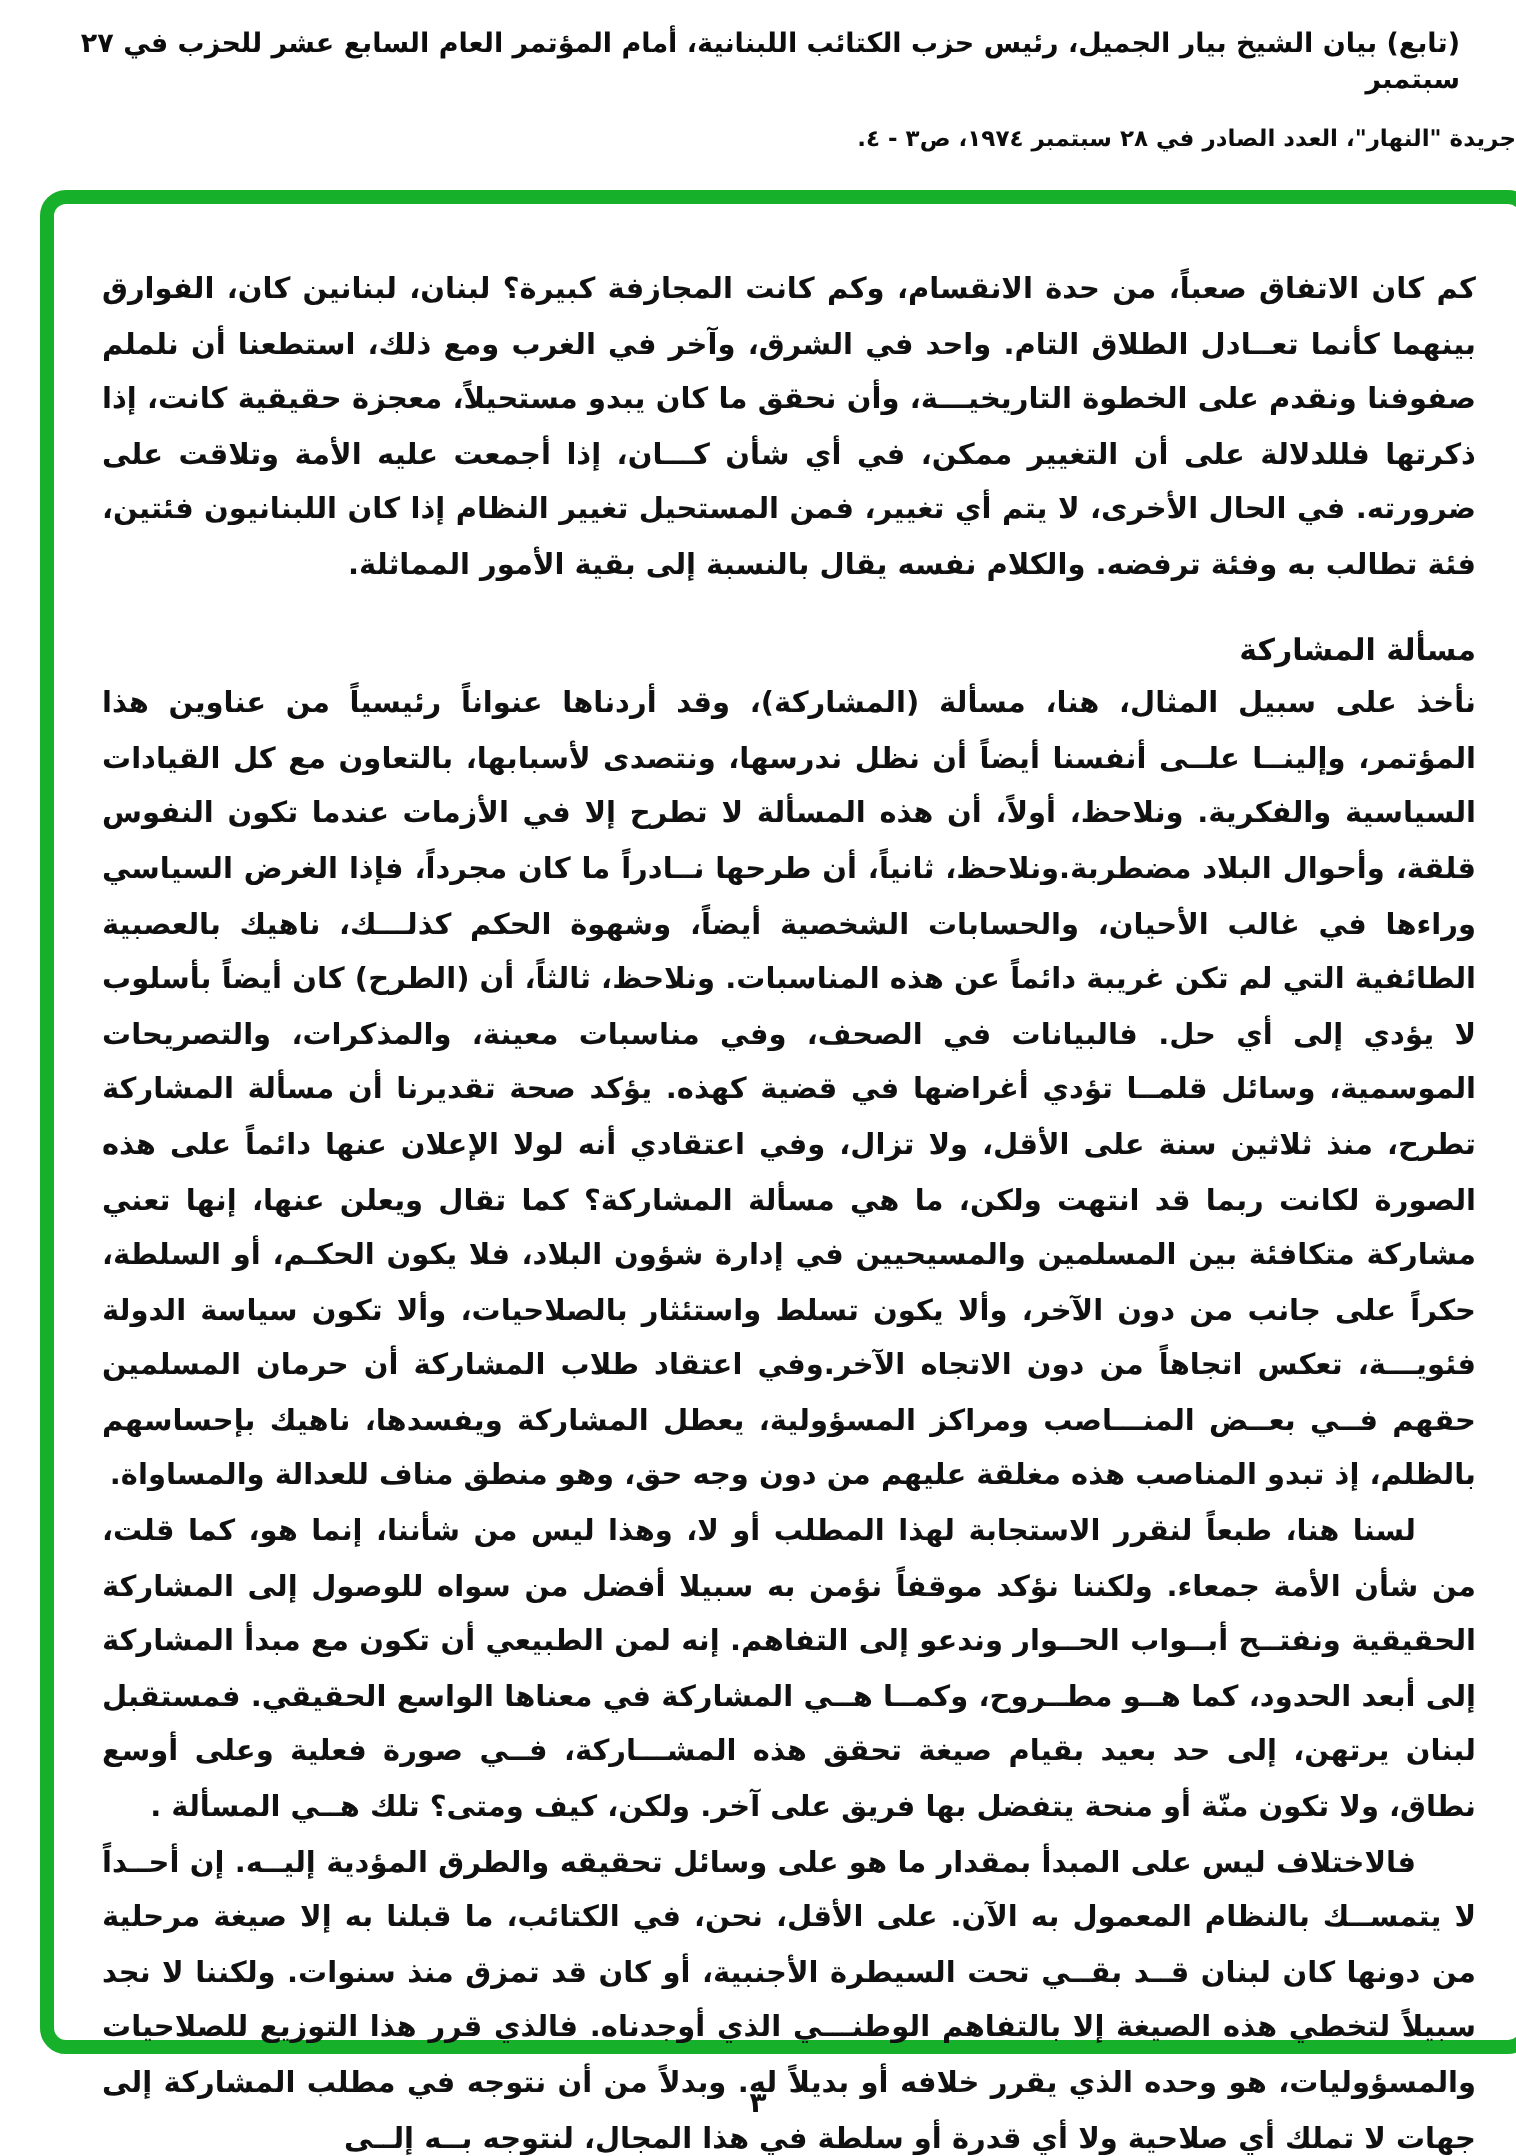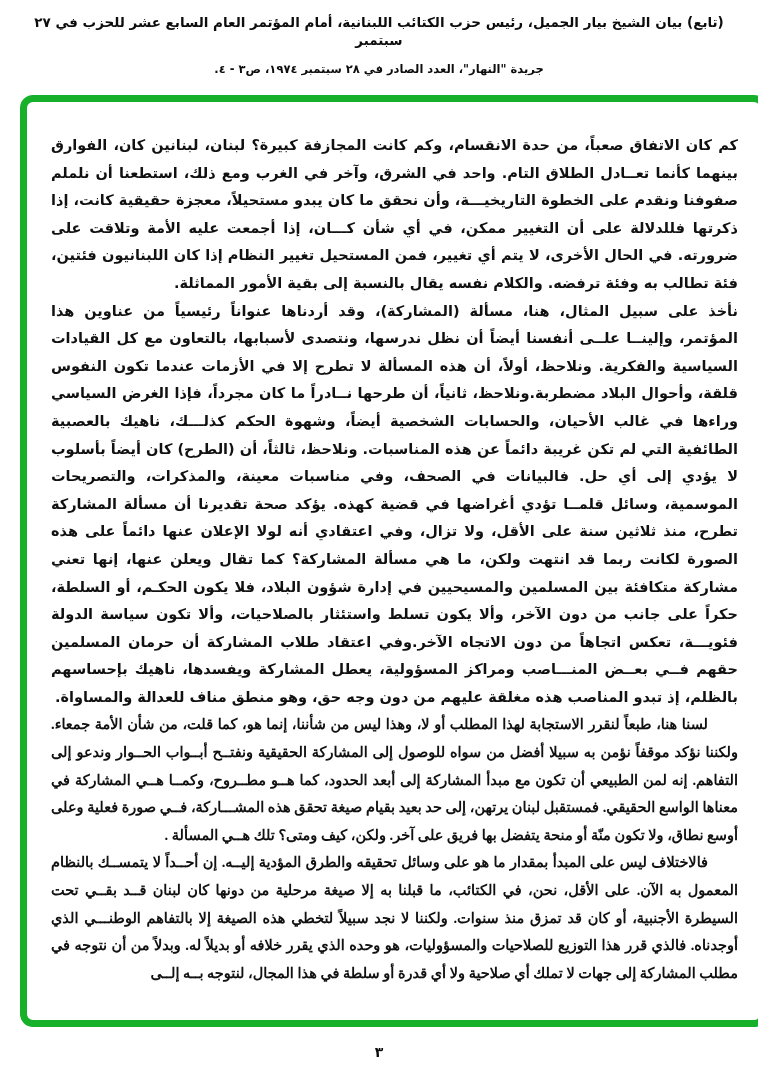--- a/index.html
+++ b/index.html
@@ -10,21 +10,20 @@
   body {
     width: 758px;
     height: 1078px;
     position: relative;
     font-family: "DejaVu Sans", sans-serif;
     color: #0d0d0d;
     overflow: hidden;
   }
   .doc-header {
     direction: rtl;
-    text-align: center;
     font-weight: bold;
   }
   .doc-header .title-line1 {
     font-size: 13.5px;
     line-height: 18px;
     padding: 13px 28px 0 28px;
   }
   .doc-header .title-line2 {
     font-size: 13.5px;
     margin-top: 9px;
@@ -56,21 +55,20 @@
   }
   .content p {
     margin: 0;
   }
   .section-title {
     margin-top: 14px !important;
     font-size: 15px;
   }
   .indent {
     text-indent: 30px;
-    font-family: Liberation Serif, serif;
   }
   .page-number {
     position: absolute;
     left: 0;
     right: 0;
     bottom: 18px;
     text-align: center;
     font-weight: bold;
     font-size: 14px;
     direction: rtl;
@@ -80,19 +78,20 @@
 <body>
 
 <div class="doc-header">
   <div class="title-line1">(تابع) بيان الشيخ بيار الجميل، رئيس حزب الكتائب اللبنانية، أمام المؤتمر العام السابع عشر للحزب في ٢٧ سبتمبر</div>
   <div class="source-line">جريدة "النهار"، العدد الصادر في ٢٨ سبتمبر ١٩٧٤، ص٣ - ٤.</div>
 </div>
 
 <div class="document-frame" style="border-color: rgb(23, 176, 43);">
   <div class="content">
     <p>كم كان الاتفاق صعباً، من حدة الانقسام، وكم كانت المجازفة كبيرة؟ لبنان، لبنانين كان، الفوارق بينهما كأنما تعــادل الطلاق التام. واحد في الشرق، وآخر في الغرب ومع ذلك، استطعنا أن نلملم صفوفنا ونقدم على الخطوة التاريخيـــة، وأن نحقق ما كان يبدو مستحيلاً، معجزة حقيقية كانت، إذا ذكرتها فللدلالة على أن التغيير ممكن، في أي شأن كـــان، إذا أجمعت عليه الأمة وتلاقت على ضرورته. في الحال الأخرى، لا يتم أي تغيير، فمن المستحيل تغيير النظام إذا كان اللبنانيون فئتين، فئة تطالب به وفئة ترفضه. والكلام نفسه يقال بالنسبة إلى بقية الأمور المماثلة.</p>
+    <p class="section-title">مسألة المشاركة</p>
     <p>نأخذ على سبيل المثال، هنا، مسألة (المشاركة)، وقد أردناها عنواناً رئيسياً من عناوين هذا المؤتمر، وإلينــا علــى أنفسنا أيضاً أن نظل ندرسها، ونتصدى لأسبابها، بالتعاون مع كل القيادات السياسية والفكرية. ونلاحظ، أولاً، أن هذه المسألة لا تطرح إلا في الأزمات عندما تكون النفوس قلقة، وأحوال البلاد مضطربة.ونلاحظ، ثانياً، أن طرحها نــادراً ما كان مجرداً، فإذا الغرض السياسي وراءها في غالب الأحيان، والحسابات الشخصية أيضاً، وشهوة الحكم كذلـــك، ناهيك بالعصبية الطائفية التي لم تكن غريبة دائماً عن هذه المناسبات. ونلاحظ، ثالثاً، أن (الطرح) كان أيضاً بأسلوب لا يؤدي إلى أي حل. فالبيانات في الصحف، وفي مناسبات معينة، والمذكرات، والتصريحات الموسمية، وسائل قلمــا تؤدي أغراضها في قضية كهذه. يؤكد صحة تقديرنا أن مسألة المشاركة تطرح، منذ ثلاثين سنة على الأقل، ولا تزال، وفي اعتقادي أنه لولا الإعلان عنها دائماً على هذه الصورة لكانت ربما قد انتهت ولكن، ما هي مسألة المشاركة؟ كما تقال ويعلن عنها، إنها تعني مشاركة متكافئة بين المسلمين والمسيحيين في إدارة شؤون البلاد، فلا يكون الحكـم، أو السلطة، حكراً على جانب من دون الآخر، وألا يكون تسلط واستئثار بالصلاحيات، وألا تكون سياسة الدولة فئويـــة، تعكس اتجاهاً من دون الاتجاه الآخر.وفي اعتقاد طلاب المشاركة أن حرمان المسلمين حقهم فــي بعــض المنـــاصب ومراكز المسؤولية، يعطل المشاركة ويفسدها، ناهيك بإحساسهم بالظلم، إذ تبدو المناصب هذه مغلقة عليهم من دون وجه حق، وهو منطق مناف للعدالة والمساواة.</p>
     <p class="indent">لسنا هنا، طبعاً لنقرر الاستجابة لهذا المطلب أو لا، وهذا ليس من شأننا، إنما هو، كما قلت، من شأن الأمة جمعاء. ولكننا نؤكد موقفاً نؤمن به سبيلا أفضل من سواه للوصول إلى المشاركة الحقيقية ونفتــح أبــواب الحــوار وندعو إلى التفاهم. إنه لمن الطبيعي أن تكون مع مبدأ المشاركة إلى أبعد الحدود، كما هــو مطــروح، وكمــا هــي المشاركة في معناها الواسع الحقيقي. فمستقبل لبنان يرتهن، إلى حد بعيد بقيام صيغة تحقق هذه المشـــاركة، فــي صورة فعلية وعلى أوسع نطاق، ولا تكون منّة أو منحة يتفضل بها فريق على آخر. ولكن، كيف ومتى؟ تلك هــي المسألة .</p>
     <p class="indent">فالاختلاف ليس على المبدأ بمقدار ما هو على وسائل تحقيقه والطرق المؤدية إليــه. إن أحــداً لا يتمســك بالنظام المعمول به الآن. على الأقل، نحن، في الكتائب، ما قبلنا به إلا صيغة مرحلية من دونها كان لبنان قــد بقــي تحت السيطرة الأجنبية، أو كان قد تمزق منذ سنوات. ولكننا لا نجد سبيلاً لتخطي هذه الصيغة إلا بالتفاهم الوطنـــي الذي أوجدناه. فالذي قرر هذا التوزيع للصلاحيات والمسؤوليات، هو وحده الذي يقرر خلافه أو بديلاً له. وبدلاً من أن نتوجه في مطلب المشاركة إلى جهات لا تملك أي صلاحية ولا أي قدرة أو سلطة في هذا المجال، لنتوجه بــه إلــى</p>
   </div>
 </div>
 
 <div class="page-number">٣</div>
 
 </body></html>

